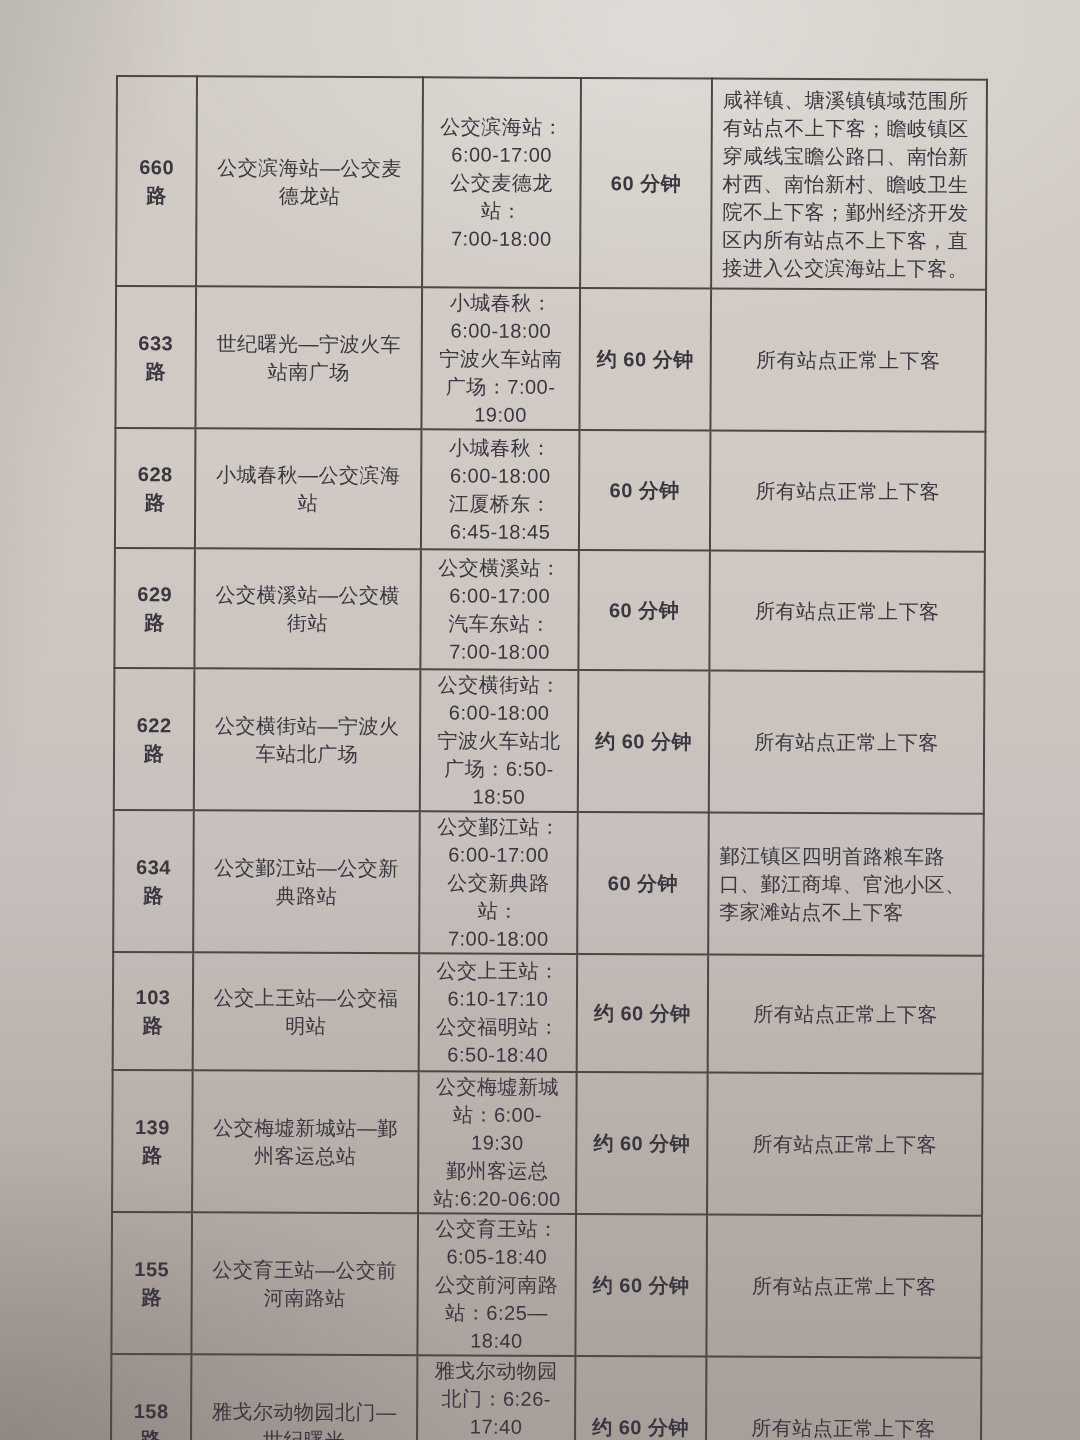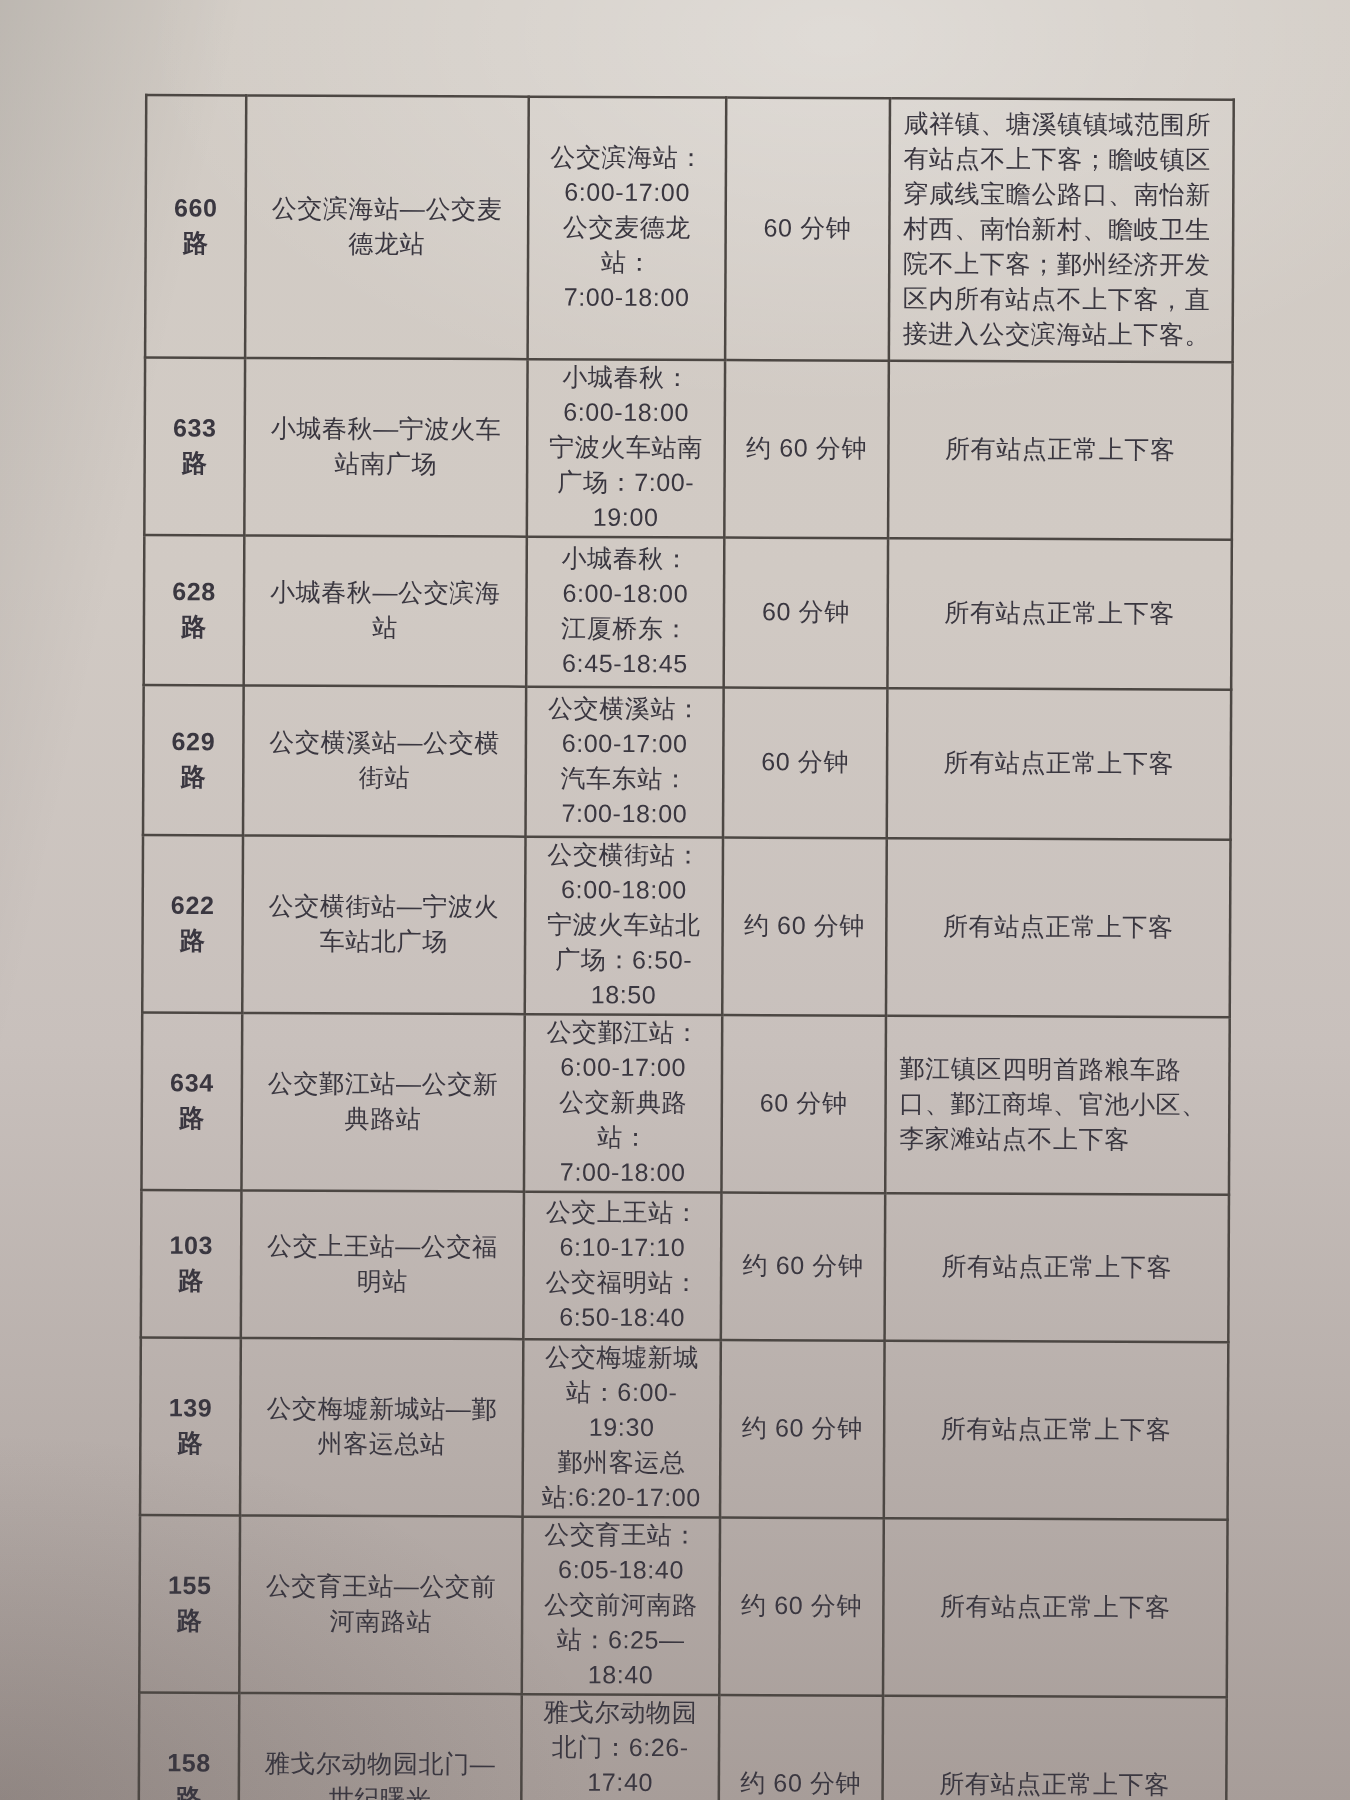--- a/index.html
+++ b/index.html
@@ -26,21 +26,21 @@
     border:2px solid #4c4743;
     text-align:center;vertical-align:middle;
     font-size:20px;line-height:28px;
     padding:0 10px;
     letter-spacing:0.5px;
     overflow:hidden;
   }
   td.col-route{font-weight:600;padding:0 4px;border-radius:23px;}
   td.col-name{padding:0 10px;font-weight:400;}
   td.col-hours{white-space:pre-line;padding:0 8px;line-height:27px;font-weight:500;border-radius:25px;}
-  td.col-interval{font-weight:400;padding:0 4px;}
+  td.col-interval{font-weight:700;padding:0 4px;}
   td.col-note{padding:0 7px;font-weight:500;}
   td.col-note.left{text-align:left;text-align-last:left;}
   
   tbody tr:nth-child(1){height:210px;}
   tbody tr:nth-child(2){height:113px;}
   tbody tr:nth-child(3){height:120px;}
   tbody tr:nth-child(4){height:120px;}
   tbody tr:nth-child(5){height:117px;}
   tbody tr:nth-child(6){height:117px;}
   tbody tr:nth-child(7){height:118px;}
@@ -69,21 +69,21 @@
             <td class="col-name">公交滨海站—公交麦德龙站</td>
             <td class="col-hours">公交滨海站：
 6:00-17:00
 公交麦德龙站：
 7:00-18:00</td>
             <td class="col-interval">60 分钟</td>
             <td class="col-note left">咸祥镇、塘溪镇镇域范围所有站点不上下客；瞻岐镇区穿咸线宝瞻公路口、南怡新村西、南怡新村、瞻岐卫生院不上下客；鄞州经济开发区内所有站点不上下客，直接进入公交滨海站上下客。</td>
           </tr>
           <tr>
             <td class="col-route">633 路</td>
-            <td class="col-name">小城春秋—宁波火车站南广场</td>
+            <td class="col-name">世纪曙光—宁波火车站南广场</td>
             <td class="col-hours">小城春秋：
 6:00-18:00
 宁波火车站南广场：7:00-19:00</td>
             <td class="col-interval">约 60 分钟</td>
             <td class="col-note">所有站点正常上下客</td>
           </tr>
           <tr>
             <td class="col-route">628 路</td>
             <td class="col-name">小城春秋—公交滨海站</td>
             <td class="col-hours">小城春秋：
@@ -129,21 +129,21 @@
 6:10-17:10
 公交福明站：
 6:50-18:40</td>
             <td class="col-interval">约 60 分钟</td>
             <td class="col-note">所有站点正常上下客</td>
           </tr>
           <tr>
             <td class="col-route">139 路</td>
             <td class="col-name">公交梅墟新城站—鄞州客运总站</td>
             <td class="col-hours">公交梅墟新城站：6:00-19:30
-鄞州客运总站:6:20-17:00</td>
+鄞州客运总站:6:20-06:00</td>
             <td class="col-interval">约 60 分钟</td>
             <td class="col-note">所有站点正常上下客</td>
           </tr>
           <tr>
             <td class="col-route">155 路</td>
             <td class="col-name">公交育王站—公交前河南路站</td>
             <td class="col-hours">公交育王站：
 6:05-18:40
 公交前河南路站：6:25—18:40</td>
             <td class="col-interval">约 60 分钟</td>

